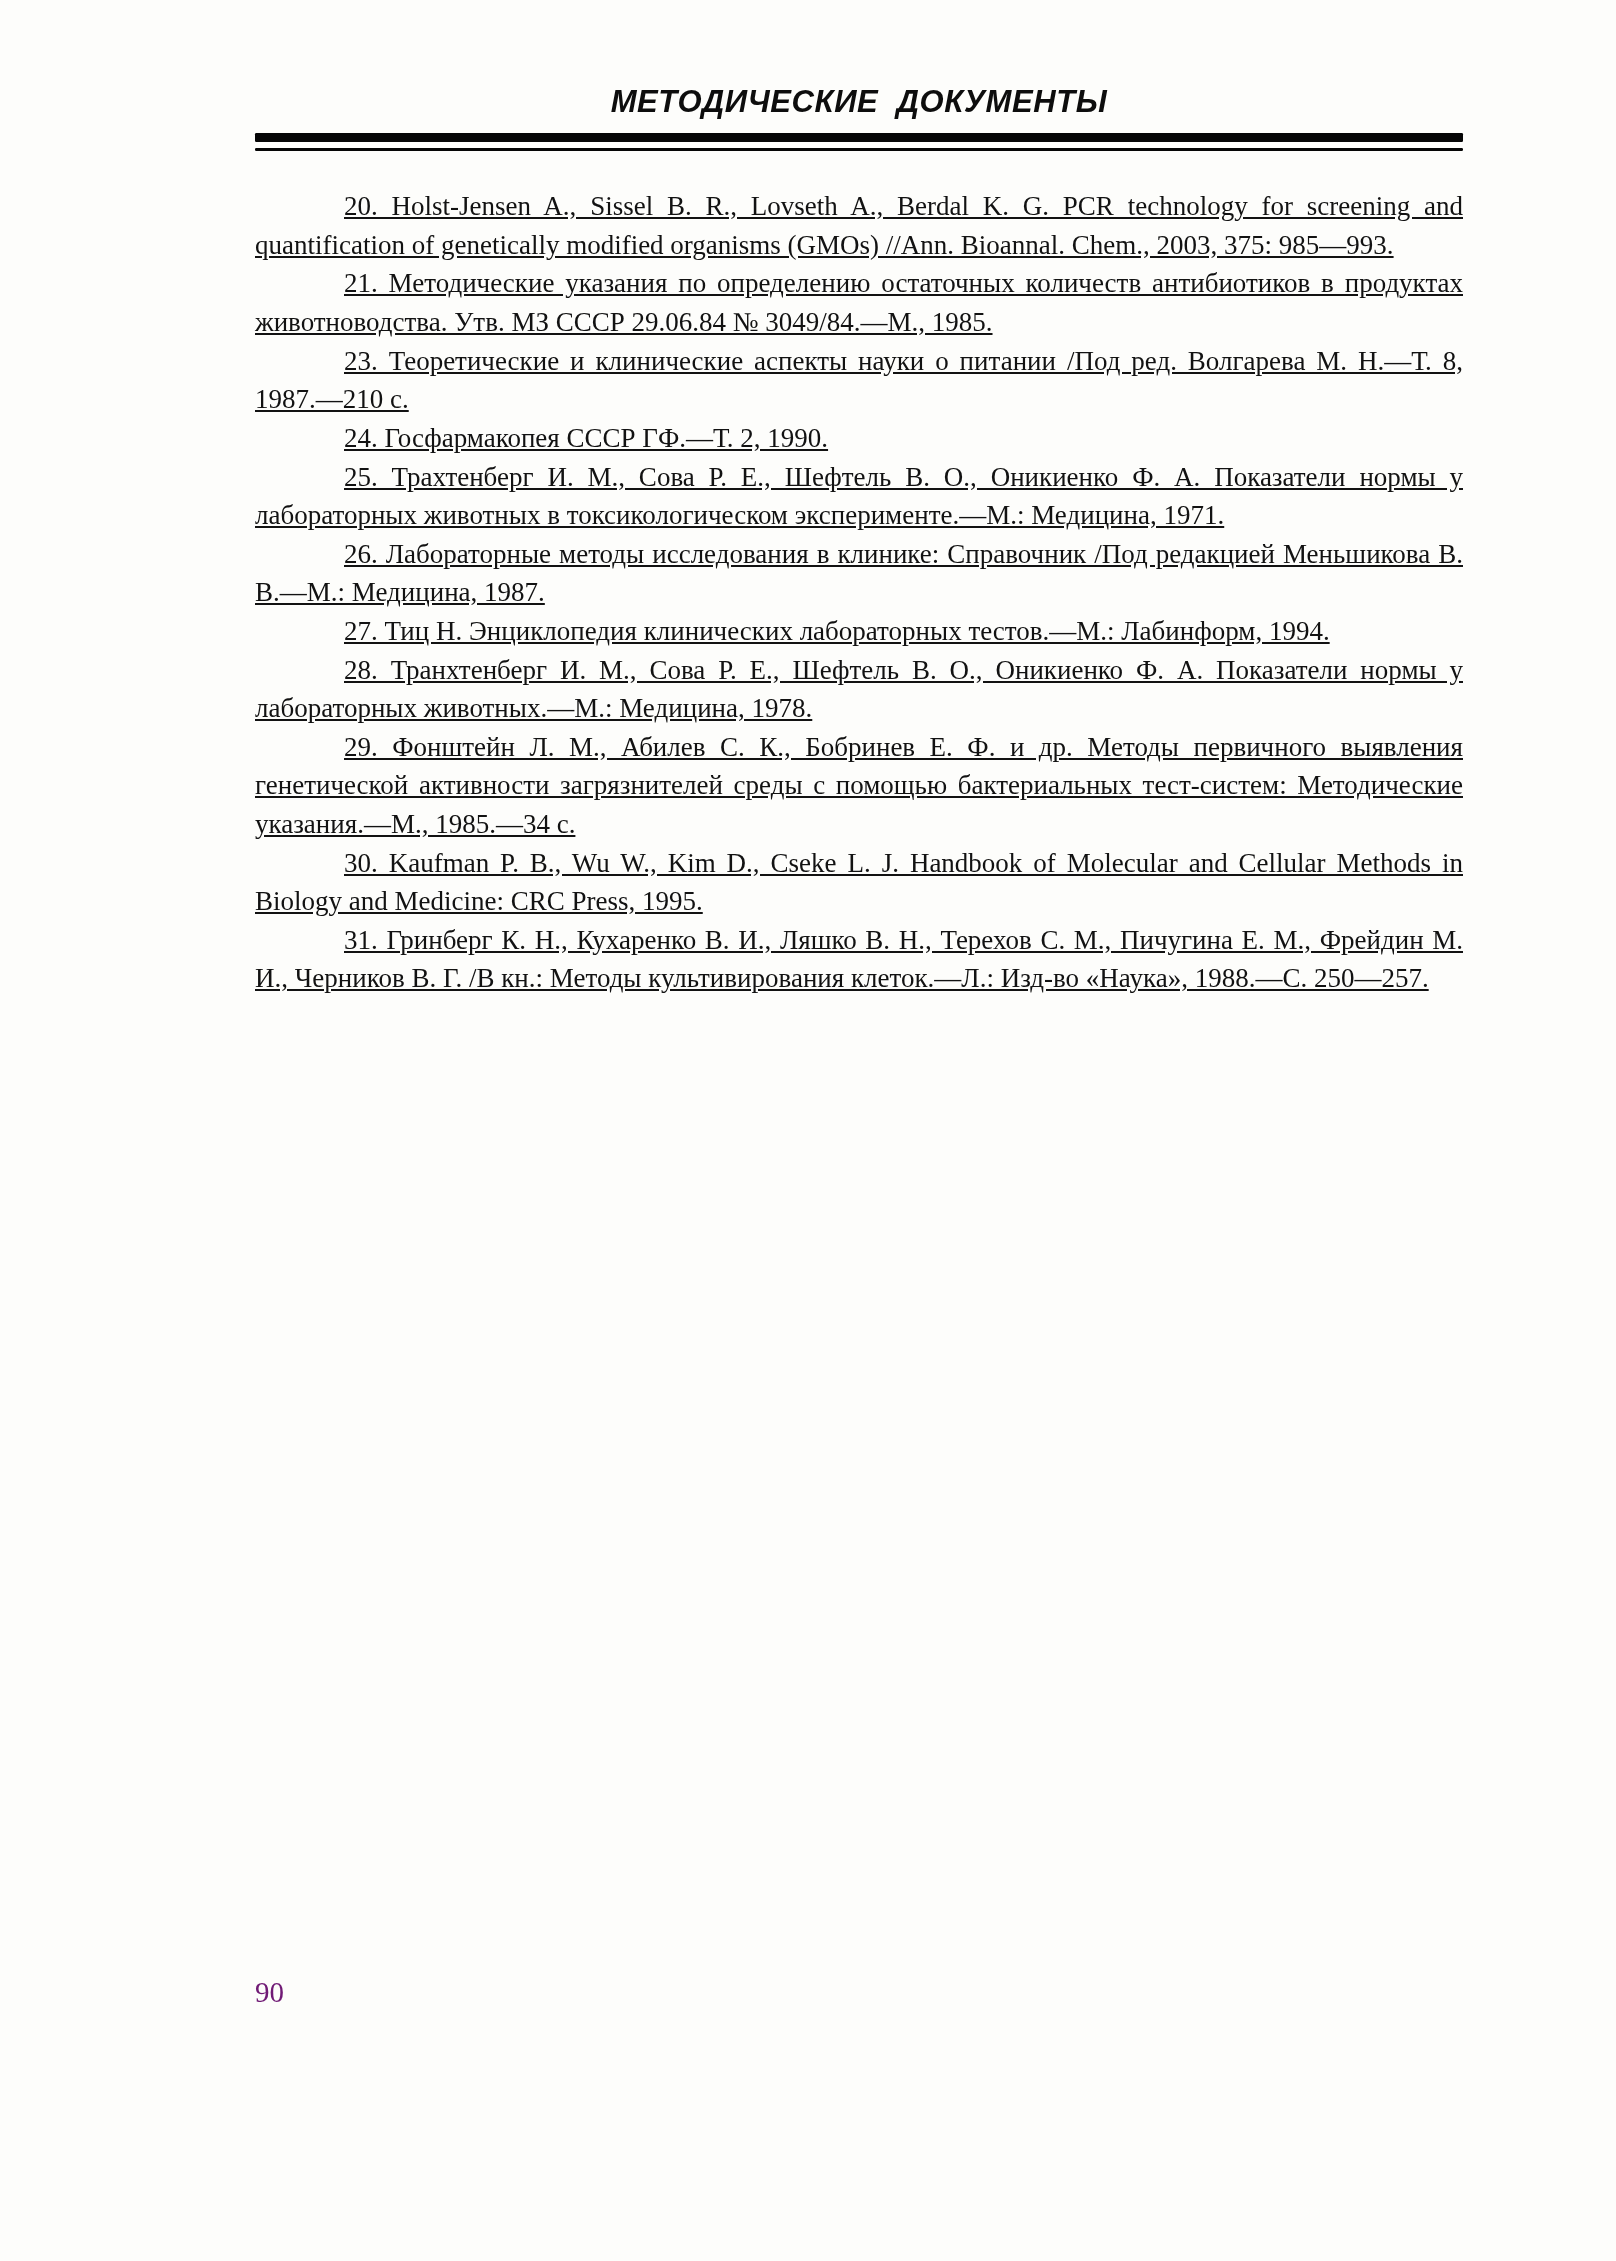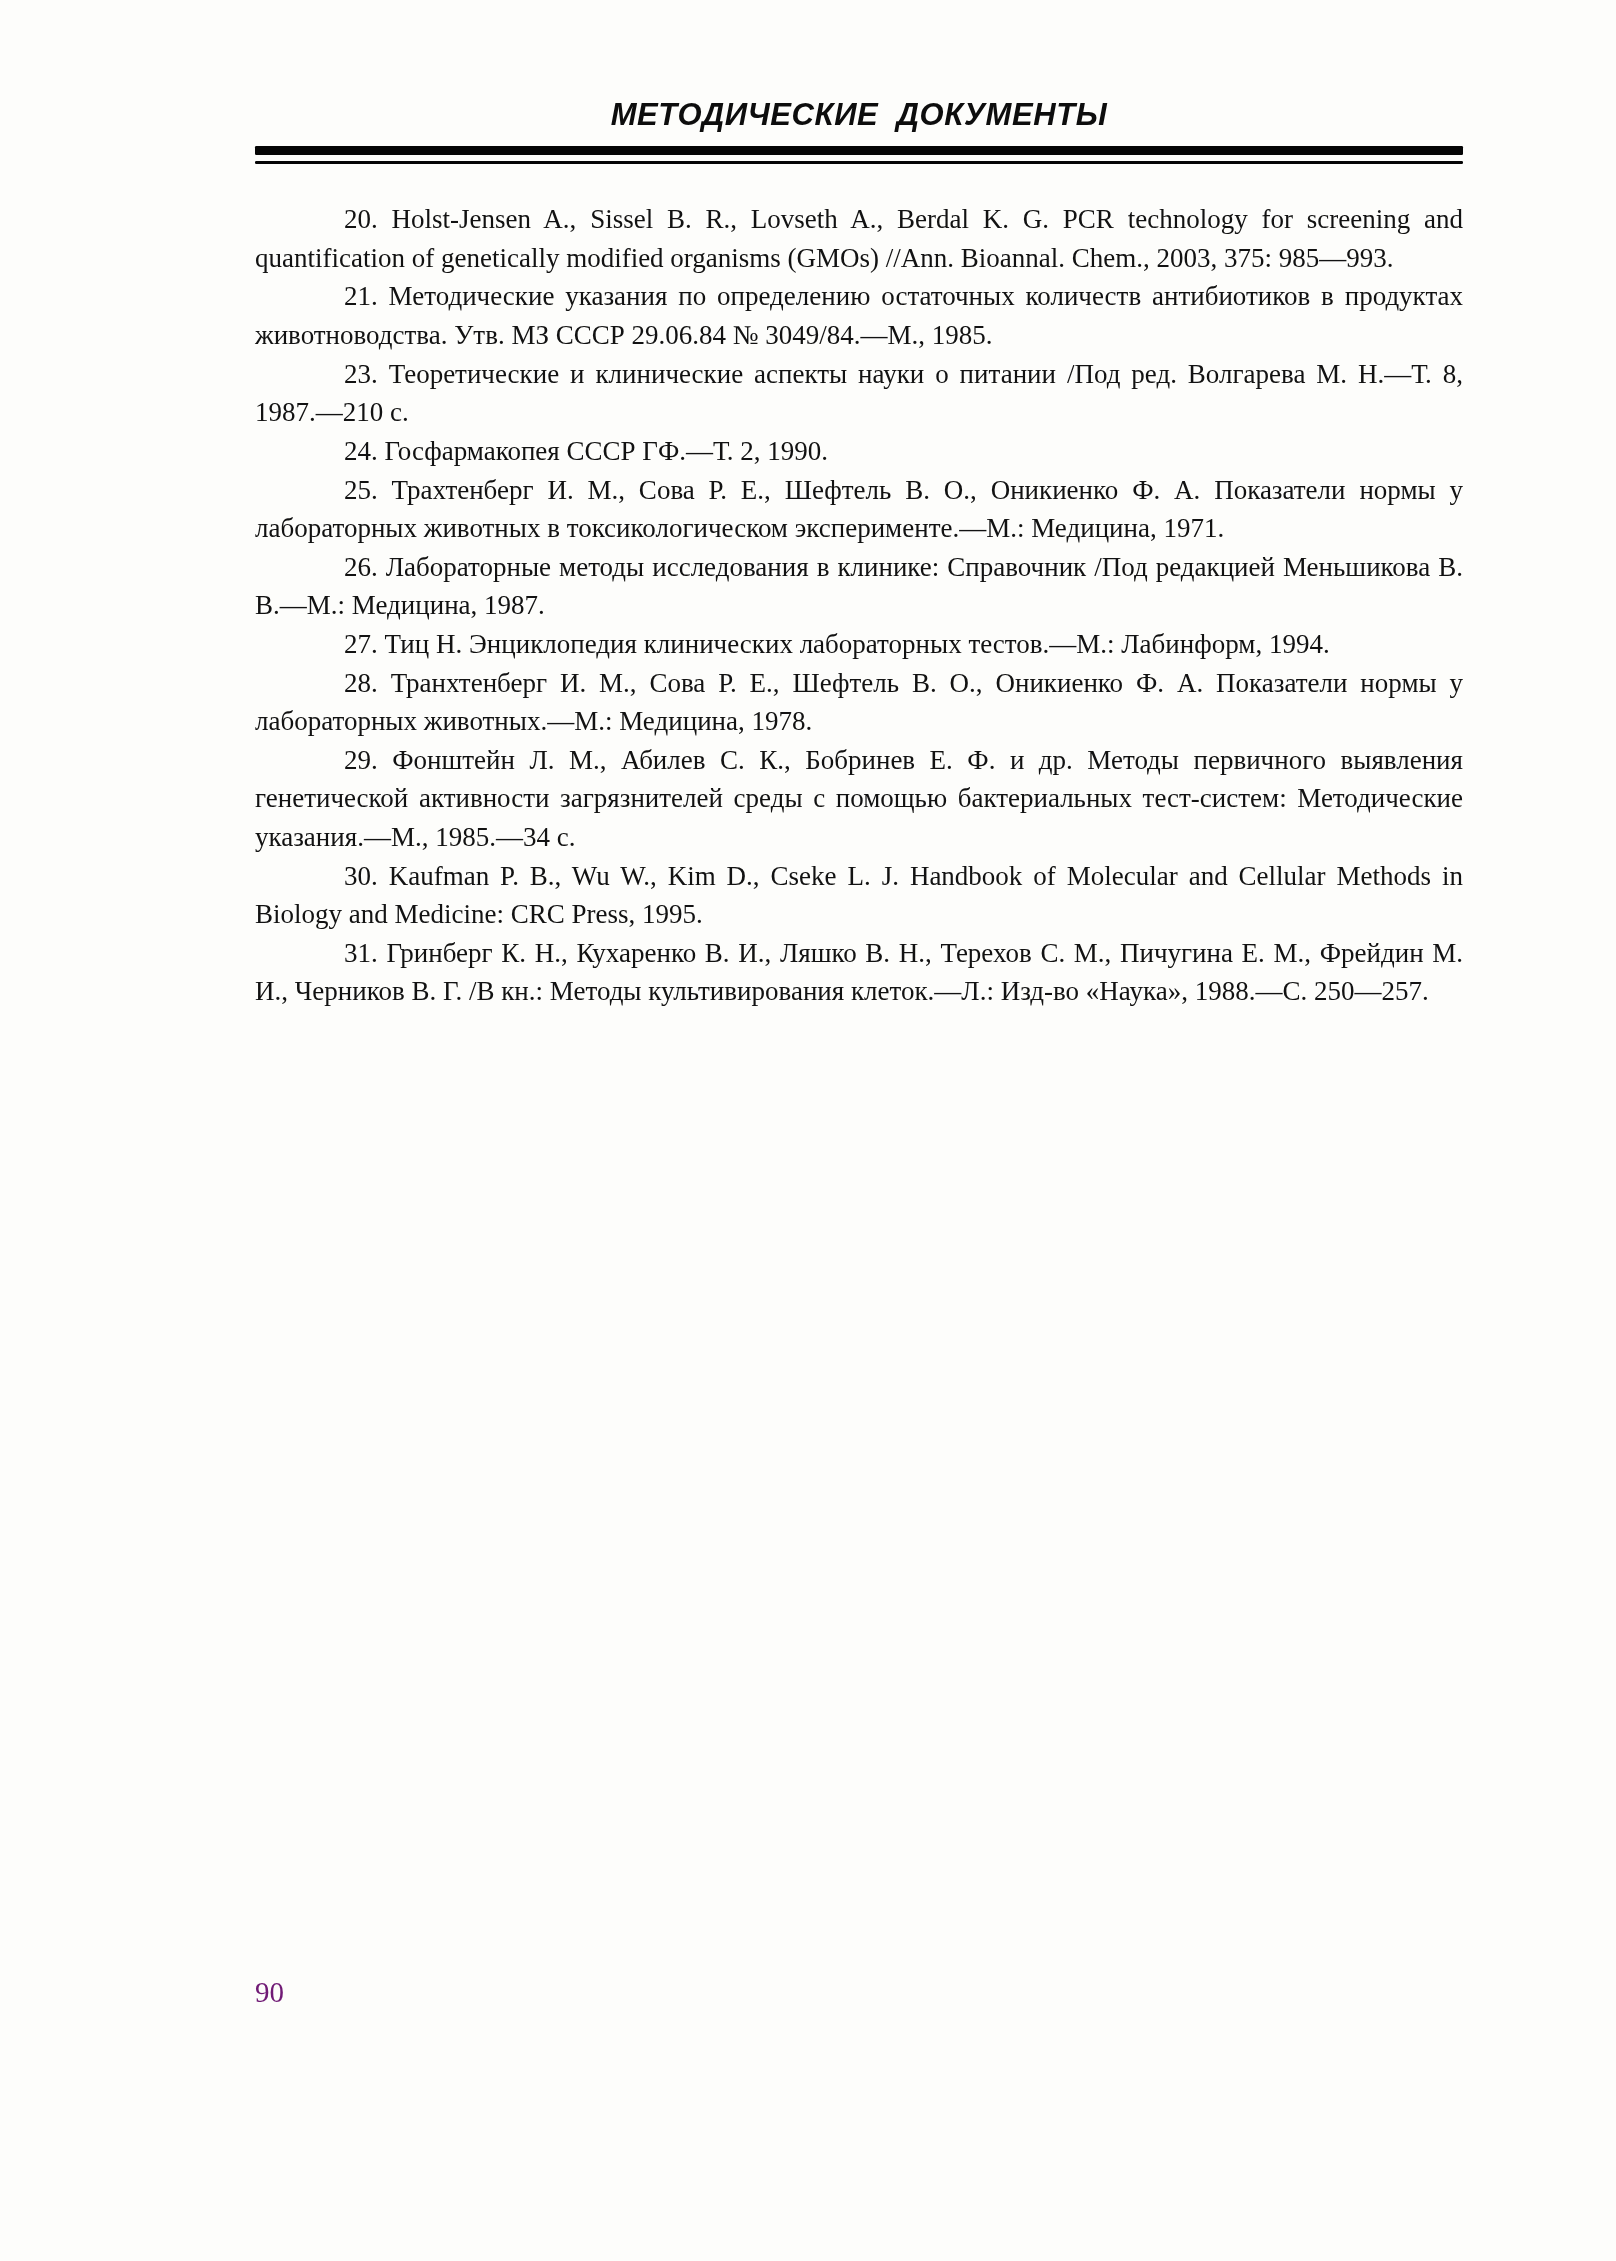--- a/index.html
+++ b/index.html
@@ -16,21 +16,21 @@
     overflow: hidden;
   }
   .page {
     position: absolute;
     inset: 0;
     background: #fdfdfb;
   }
   .content {
     position: absolute;
     left: 255px;
-    top: 97px;
+    top: 84px;
     width: 1208px;
   }
   .doc-header {
     margin-bottom: 23px;
   }
   .doc-title {
     font-family: "Liberation Sans", sans-serif;
     font-style: italic;
     font-weight: bold;
     font-size: 31px;
@@ -49,20 +49,21 @@
     height: 3.2px;
     background: #050505;
     margin-top: 5.7px;
     border-radius: 1.3px;
   }
   .references {
     margin-top: 36px;
     font-size: 27px;
     line-height: 1.43;
     text-align: justify;
+    text-decoration: underline;
   }
   .references p {
     margin: 0;
     text-indent: 89px;
   }
   .page-number {
     position: absolute;
     left: 255px;
     top: 1976px;
     font-size: 29px;

